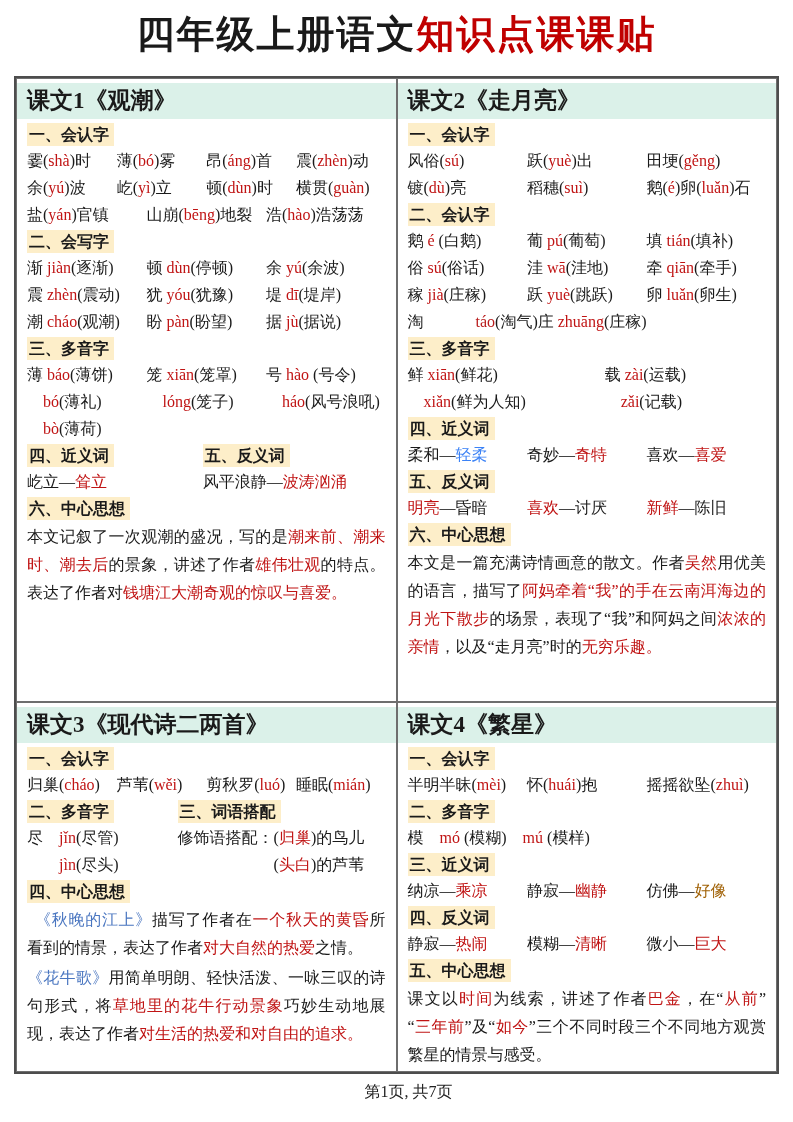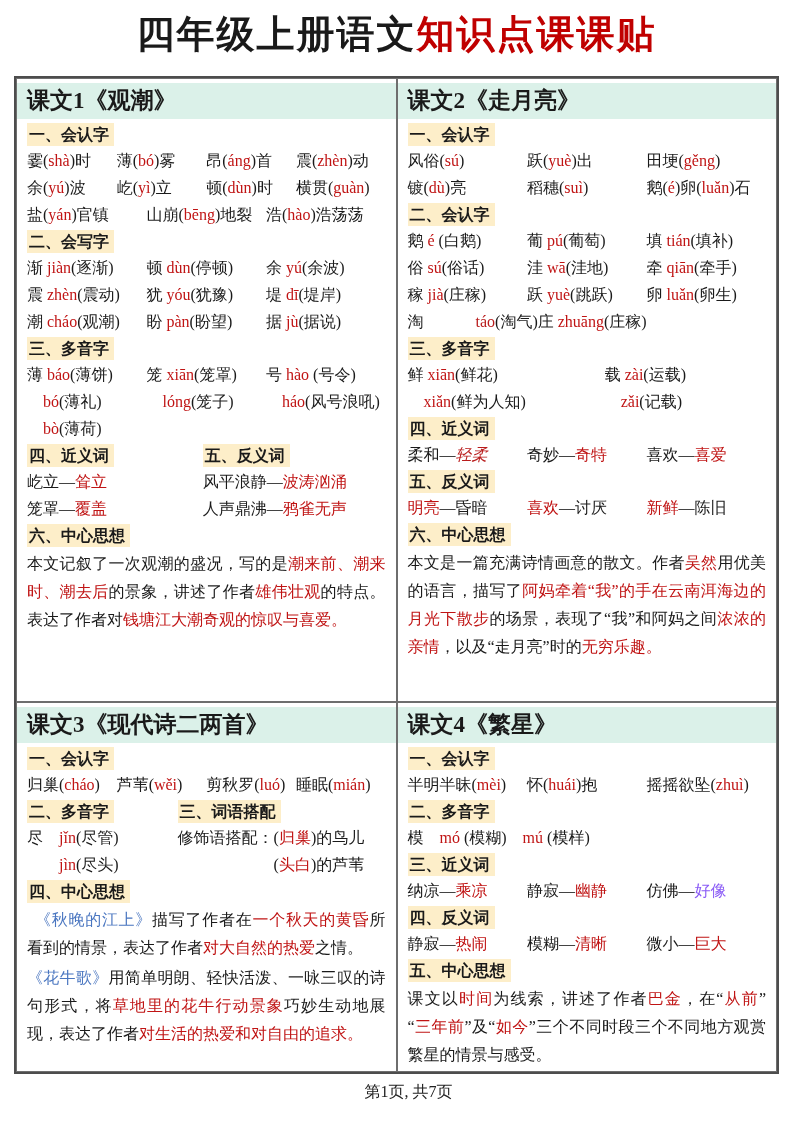--- a/index.html
+++ b/index.html
@@ -104,24 +104,20 @@
           <span class="vitem"><span>　</span><span style="color: rgb(192, 20, 20);">bò</span><span>(薄荷)</span></span>
         </div>
         <div class="label-row" style="grid-template-columns: 49% 51%;">
           <span class="label">四、近义词</span>
           <span class="label">五、反义词</span>
         </div>
         <div class="vrow" style="grid-template-columns: 49% 51%;">
           <span class="vitem"><span>屹立—</span><span style="color: rgb(192, 20, 20);">耸立</span></span>
           <span class="vitem"><span>风平浪静—</span><span style="color: rgb(192, 20, 20);">波涛汹涌</span></span>
         </div>
-        <div class="vrow" style="grid-template-columns: 49% 51%;">
-          <span class="vitem"><span>笼罩—</span><span style="color: rgb(192, 20, 20);">覆盖</span></span>
-          <span class="vitem"><span>人声鼎沸—</span><span style="color: rgb(192, 20, 20);">鸦雀无声</span></span>
-        </div>
         <div class="label-row" style="grid-template-columns: 1fr;">
           <span class="label">六、中心思想</span>
         </div>
         <div class="para"><span>本文记叙了一次观潮的盛况，写的是</span><span style="color: rgb(192, 20, 20);">潮来前、潮来时、潮去后</span><span>的景象，讲述了作者</span><span style="color: rgb(192, 20, 20);">雄伟壮观</span><span>的特点。表达了作者对</span><span style="color: rgb(192, 20, 20);">钱塘江大潮奇观的惊叹与喜爱。</span></div>
       </div>
   </section>
   <section class="cell">
     <div class="cell-title">课文2《走月亮》</div>
     <div class="cell-body">
         <div class="label-row" style="grid-template-columns: 1fr;">
@@ -167,21 +163,21 @@
           <span class="vitem"><span>载 </span><span style="color: rgb(192, 20, 20);">zài</span><span>(运载)</span></span>
         </div>
         <div class="vrow" style="grid-template-columns: 55% 45%;">
           <span class="vitem"><span>　</span><span style="color: rgb(192, 20, 20);">xiǎn</span><span>(鲜为人知)</span></span>
           <span class="vitem"><span>　</span><span style="color: rgb(192, 20, 20);">zǎi</span><span>(记载)</span></span>
         </div>
         <div class="label-row" style="grid-template-columns: 1fr;">
           <span class="label">四、近义词</span>
         </div>
         <div class="vrow" style="grid-template-columns: repeat(3, 1fr);">
-          <span class="vitem"><span>柔和—</span><span style="color: #b91c1c; font-style: italic;">轻柔</span></span>
+          <span class="vitem"><span>柔和—</span><span style="color: #3b82f6;">轻柔</span></span>
           <span class="vitem"><span>奇妙—</span><span style="color: rgb(192, 20, 20);">奇特</span></span>
           <span class="vitem"><span>喜欢—</span><span style="color: rgb(192, 20, 20);">喜爱</span></span>
         </div>
         <div class="label-row" style="grid-template-columns: 1fr;">
           <span class="label">五、反义词</span>
         </div>
         <div class="vrow" style="grid-template-columns: repeat(3, 1fr);">
           <span class="vitem"><span style="color: rgb(192, 20, 20);">明亮</span><span>—昏暗</span></span>
           <span class="vitem"><span style="color: rgb(192, 20, 20);">喜欢</span><span>—讨厌</span></span>
           <span class="vitem"><span style="color: rgb(192, 20, 20);">新鲜</span><span>—陈旧</span></span>
@@ -239,21 +235,21 @@
         </div>
         <div class="vrow" style="grid-template-columns: repeat(1, 1fr);">
           <span class="vitem"><span>模　</span><span style="color: rgb(192, 20, 20);">mó</span><span> (模糊)　</span><span style="color: rgb(192, 20, 20);">mú</span><span> (模样)</span></span>
         </div>
         <div class="label-row" style="grid-template-columns: 1fr;">
           <span class="label">三、近义词</span>
         </div>
         <div class="vrow" style="grid-template-columns: repeat(3, 1fr);">
           <span class="vitem"><span>纳凉—</span><span style="color: rgb(192, 20, 20);">乘凉</span></span>
           <span class="vitem"><span>静寂—</span><span style="color: rgb(192, 20, 20);">幽静</span></span>
-          <span class="vitem"><span>仿佛—</span><span style="color: #8b5cf6;">好像</span></span>
+          <span class="vitem"><span>仿佛—</span><span style="color: #a16207;">好像</span></span>
         </div>
         <div class="label-row" style="grid-template-columns: 1fr;">
           <span class="label">四、反义词</span>
         </div>
         <div class="vrow" style="grid-template-columns: repeat(3, 1fr);">
           <span class="vitem"><span>静寂—</span><span style="color: rgb(192, 20, 20);">热闹</span></span>
           <span class="vitem"><span>模糊—</span><span style="color: rgb(192, 20, 20);">清晰</span></span>
           <span class="vitem"><span>微小—</span><span style="color: rgb(192, 20, 20);">巨大</span></span>
         </div>
         <div class="label-row" style="grid-template-columns: 1fr;">

